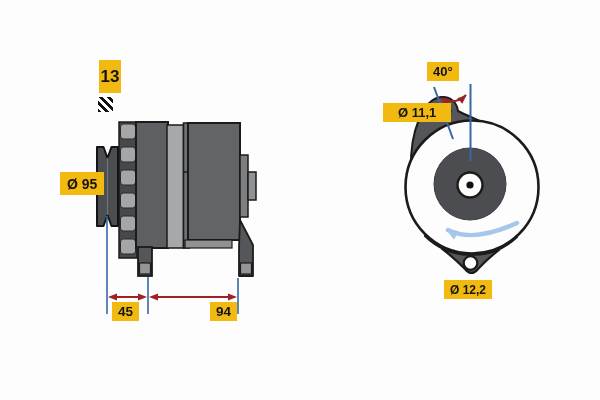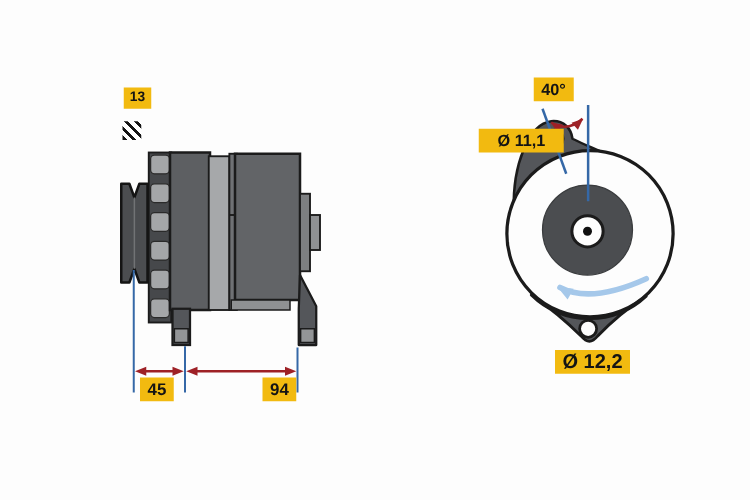--- a/index.html
+++ b/index.html
@@ -7,32 +7,32 @@
     position:relative;width:600px;height:400px;background:#fdfdfd;overflow:hidden;
     font-family:"Liberation Sans","DejaVu Sans",sans-serif;
   }
   #drawing{position:absolute;left:0;top:0;}
   .lbl{
     position:absolute;display:flex;align-items:center;justify-content:center;
     font-weight:bold;color:#141414;white-space:nowrap;line-height:1;
   }
   .lbl.yellow{background:#F2BA10;}
   .lbl.blue{background:#B8D2E8;color:#10202e;}
-  #label-13{left:99px;top:70px;width:22px;height:17px;font-size:11px;}
+  #label-13{left:99px;top:60px;width:22px;height:33px;font-size:17px;}
   #hatch-symbol{
     position:absolute;left:98px;top:97px;width:15px;height:15px;
     background:repeating-linear-gradient(45deg,#141414 0 2.6px,#ffffff 2.6px 5.6px);
   }
   #label-terminals{left:134px;top:97px;height:22px;padding:0 4px;font-size:12.5px;letter-spacing:-0.2px;}
   #label-pulley-dia{left:60px;top:172px;height:23px;padding:0 7px;font-size:14px;}
   #label-dim-45{left:112px;top:302px;height:19px;padding:0 6px;font-size:13.5px;}
   #label-dim-63{left:210px;top:302px;height:19px;padding:0 6px;font-size:13.5px;}
   #label-angle{left:427px;top:62px;height:19px;padding:0 6px;font-size:13px;}
   #label-top-hole{left:383px;top:103px;height:19px;padding:0 15px;font-size:13px;}
-  #label-bottom-hole{left:444px;top:280px;height:19px;padding:0 6px;font-size:16px;}
+  #label-bottom-hole{left:444px;top:280px;height:19px;padding:0 6px;font-size:12px;}
 </style>
 </head>
 <body>
 
 <div id="canvas">
 
   <svg id="drawing" width="600" height="400" viewBox="0 0 600 400">
 
     <g>
 
@@ -119,20 +119,21 @@
         <polygon points="0,0 -9,-3.8 -9,3.8" fill="#9E2126" transform="translate(466.5,95) rotate(-42)"></polygon>
       </g>
     </g>
   </svg>
 
   <div id="label-13" class="lbl yellow">13</div>
 
   <div id="hatch-symbol"></div>
 
 
+  <div id="label-pulley-dia" class="lbl yellow">Ø 95</div>
 
   <div id="label-dim-45" class="lbl yellow">45</div>
 
   <div id="label-dim-63" class="lbl yellow">94</div>
 
   <div id="label-angle" class="lbl yellow">40°</div>
 
   <div id="label-top-hole" class="lbl yellow">Ø 11,1</div>
 
   <div id="label-bottom-hole" class="lbl yellow">Ø 12,2</div>

